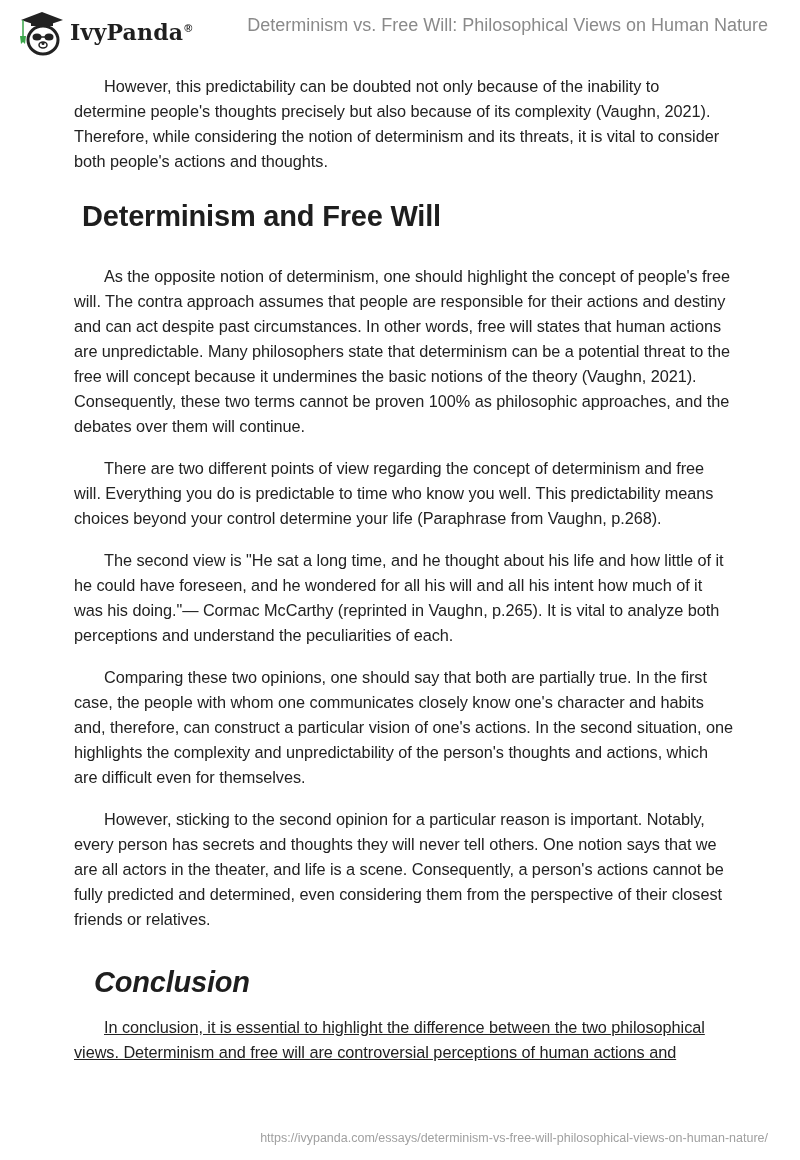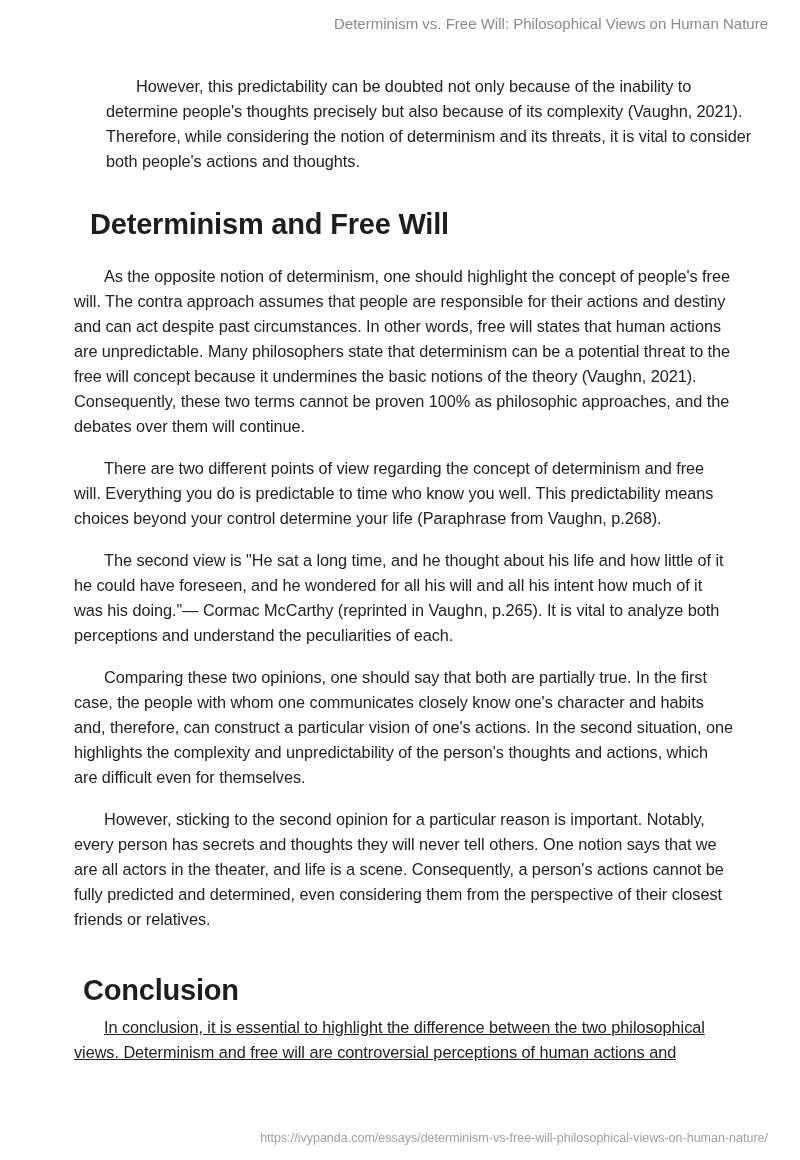--- a/index.html
+++ b/index.html
@@ -2,36 +2,54 @@
 <html><head>
 <meta charset="utf-8">
 <style>
   html, body { margin: 0; padding: 0; background: #ffffff; }
   body { width: 800px; height: 1160px; position: relative; overflow: hidden; font-family: "Liberation Sans", sans-serif; color: #222222; }
   .header { position: absolute; left: 0; top: 0; width: 800px; height: 64px; }
   .logo { position: absolute; left: 18px; top: 8px; display: flex; align-items: center; }
   .logo svg { display: block; }
   .logo-text { font-family: "DejaVu Serif", serif; font-weight: bold; font-size: 22px; color: #1f1f1f; margin-left: 6px; letter-spacing: 0.2px; }
   .logo-reg { font-family: "Liberation Sans", sans-serif; font-size: 11px; vertical-align: super; font-weight: bold; margin-left: 1px; }
-  .doc-title { position: absolute; right: 32px; top: 15px; font-size: 15px; color: #8a8a8a; }
+  .doc-title { position: absolute; right: 32px; top: 15px; font-size: 18px; color: #8a8a8a; }
   p { margin: 0 0 17px 0; font-size: 16.3px; line-height: 25px; text-indent: 30px; color: #222222; letter-spacing: -0.05px; }
-  h2 { margin: 16px; font-size: 29px; font-weight: bold; color: #1e1e1e; letter-spacing: -0.2px; }
+  h2 { margin: 8px; font-size: 29px; font-weight: bold; color: #1e1e1e; letter-spacing: -0.2px; }
   .h-det { position: absolute; left: 74px; top: 192px; }
-  .h-con { position: absolute; left: 67px; top: 958px; }
+  .h-con { position: absolute; left: 86px; top: 958px; font-style: italic; }
   .blk { position: absolute; left: 74px; width: 660px; }
   .footer-url { position: absolute; right: 32px; top: 1131px; font-size: 12.5px; color: #a0a0a0; }
 </style>
 </head>
 <body>
 
 <div class="header">
+  <div class="logo">
+    <svg width="46" height="48" viewBox="0 0 46 48">
+
+      <polygon points="3,12 24,4 45,12 24,19" fill="#222"></polygon>
+      <rect x="13" y="13" width="22" height="5" fill="#222"></rect>
+
+      <line x1="5" y1="12" x2="5" y2="28" stroke="#3aa64a" stroke-width="1.5"></line>
+      <path d="M2,28 L8,28 L7,36 L5,34 L3,36 Z" fill="#3aa64a"></path>
+
+      <ellipse cx="25" cy="32" rx="15" ry="14" fill="#fff" stroke="#222" stroke-width="3"></ellipse>
+      <ellipse cx="19" cy="29" rx="4.5" ry="3.5" fill="#222"></ellipse>
+      <ellipse cx="31" cy="29" rx="4.5" ry="3.5" fill="#222"></ellipse>
+      <line x1="23" y1="29" x2="27" y2="29" stroke="#222" stroke-width="1.5"></line>
+      <ellipse cx="25" cy="37" rx="4" ry="3" fill="#fff" stroke="#222" stroke-width="1.5"></ellipse>
+      <circle cx="25" cy="35.5" r="1.5" fill="#222"></circle>
+    </svg>
+    <span class="logo-text"><span>IvyPanda</span><span class="logo-reg">®</span></span>
+  </div>
   <div class="doc-title">Determinism vs. Free Will: Philosophical Views on Human Nature</div>
 </div>
 
-<div class="blk" style="top:74px;margin-left:32px;">
+<div class="blk" style="top:74px;">
   <p>However, this predictability can be doubted not only because of the inability to determine people's thoughts precisely but also because of its complexity (Vaughn, 2021). Therefore, while considering the notion of determinism and its threats, it is vital to consider both people's actions and thoughts.</p>
 </div>
 
 <h2 class="h-det">Determinism and Free Will</h2>
 
 <div class="blk" style="top:264px;">
   <p>As the opposite notion of determinism, one should highlight the concept of people's free will. The contra approach assumes that people are responsible for their actions and destiny and can act despite past circumstances. In other words, free will states that human actions are unpredictable. Many philosophers state that determinism can be a potential threat to the free will concept because it undermines the basic notions of the theory (Vaughn, 2021). Consequently, these two terms cannot be proven 100% as philosophic approaches, and the debates over them will continue.</p>
   <p>There are two different points of view regarding the concept of determinism and free will. Everything you do is predictable to time who know you well. This predictability means choices beyond your control determine your life (Paraphrase from Vaughn, p.268).</p>
   <p>The second view is "He sat a long time, and he thought about his life and how little of it he could have foreseen, and he wondered for all his will and all his intent how much of it was his doing."— Cormac McCarthy (reprinted in Vaughn, p.265). It is vital to analyze both perceptions and understand the peculiarities of each.</p>
   <p>Comparing these two opinions, one should say that both are partially true. In the first case, the people with whom one communicates closely know one's character and habits and, therefore, can construct a particular vision of one's actions. In the second situation, one highlights the complexity and unpredictability of the person's thoughts and actions, which are difficult even for themselves.</p>

